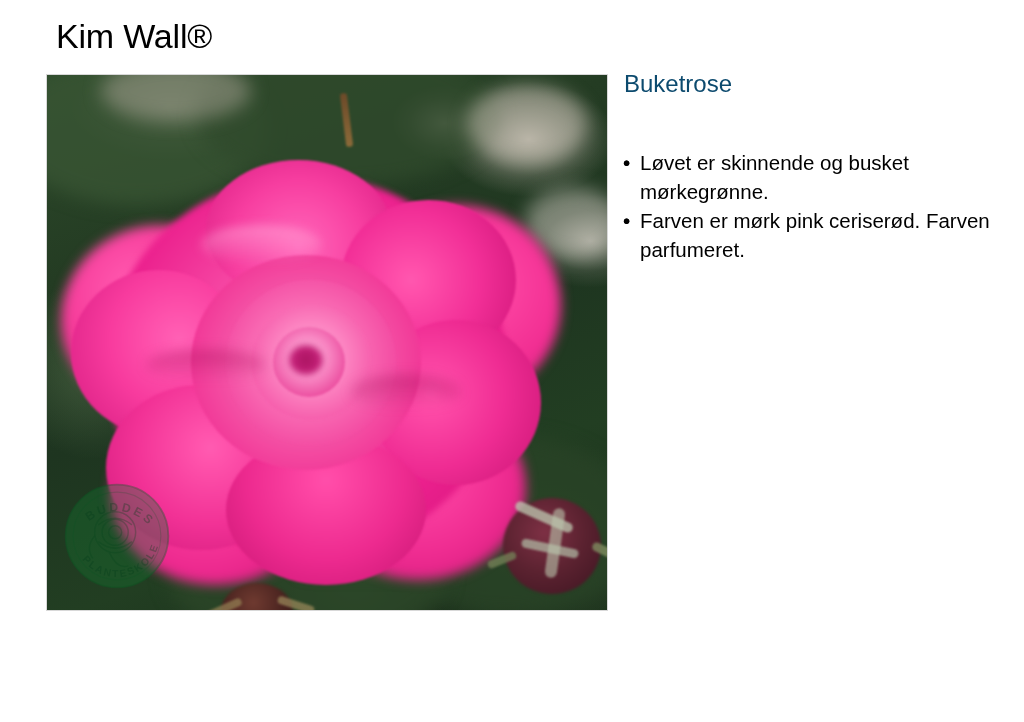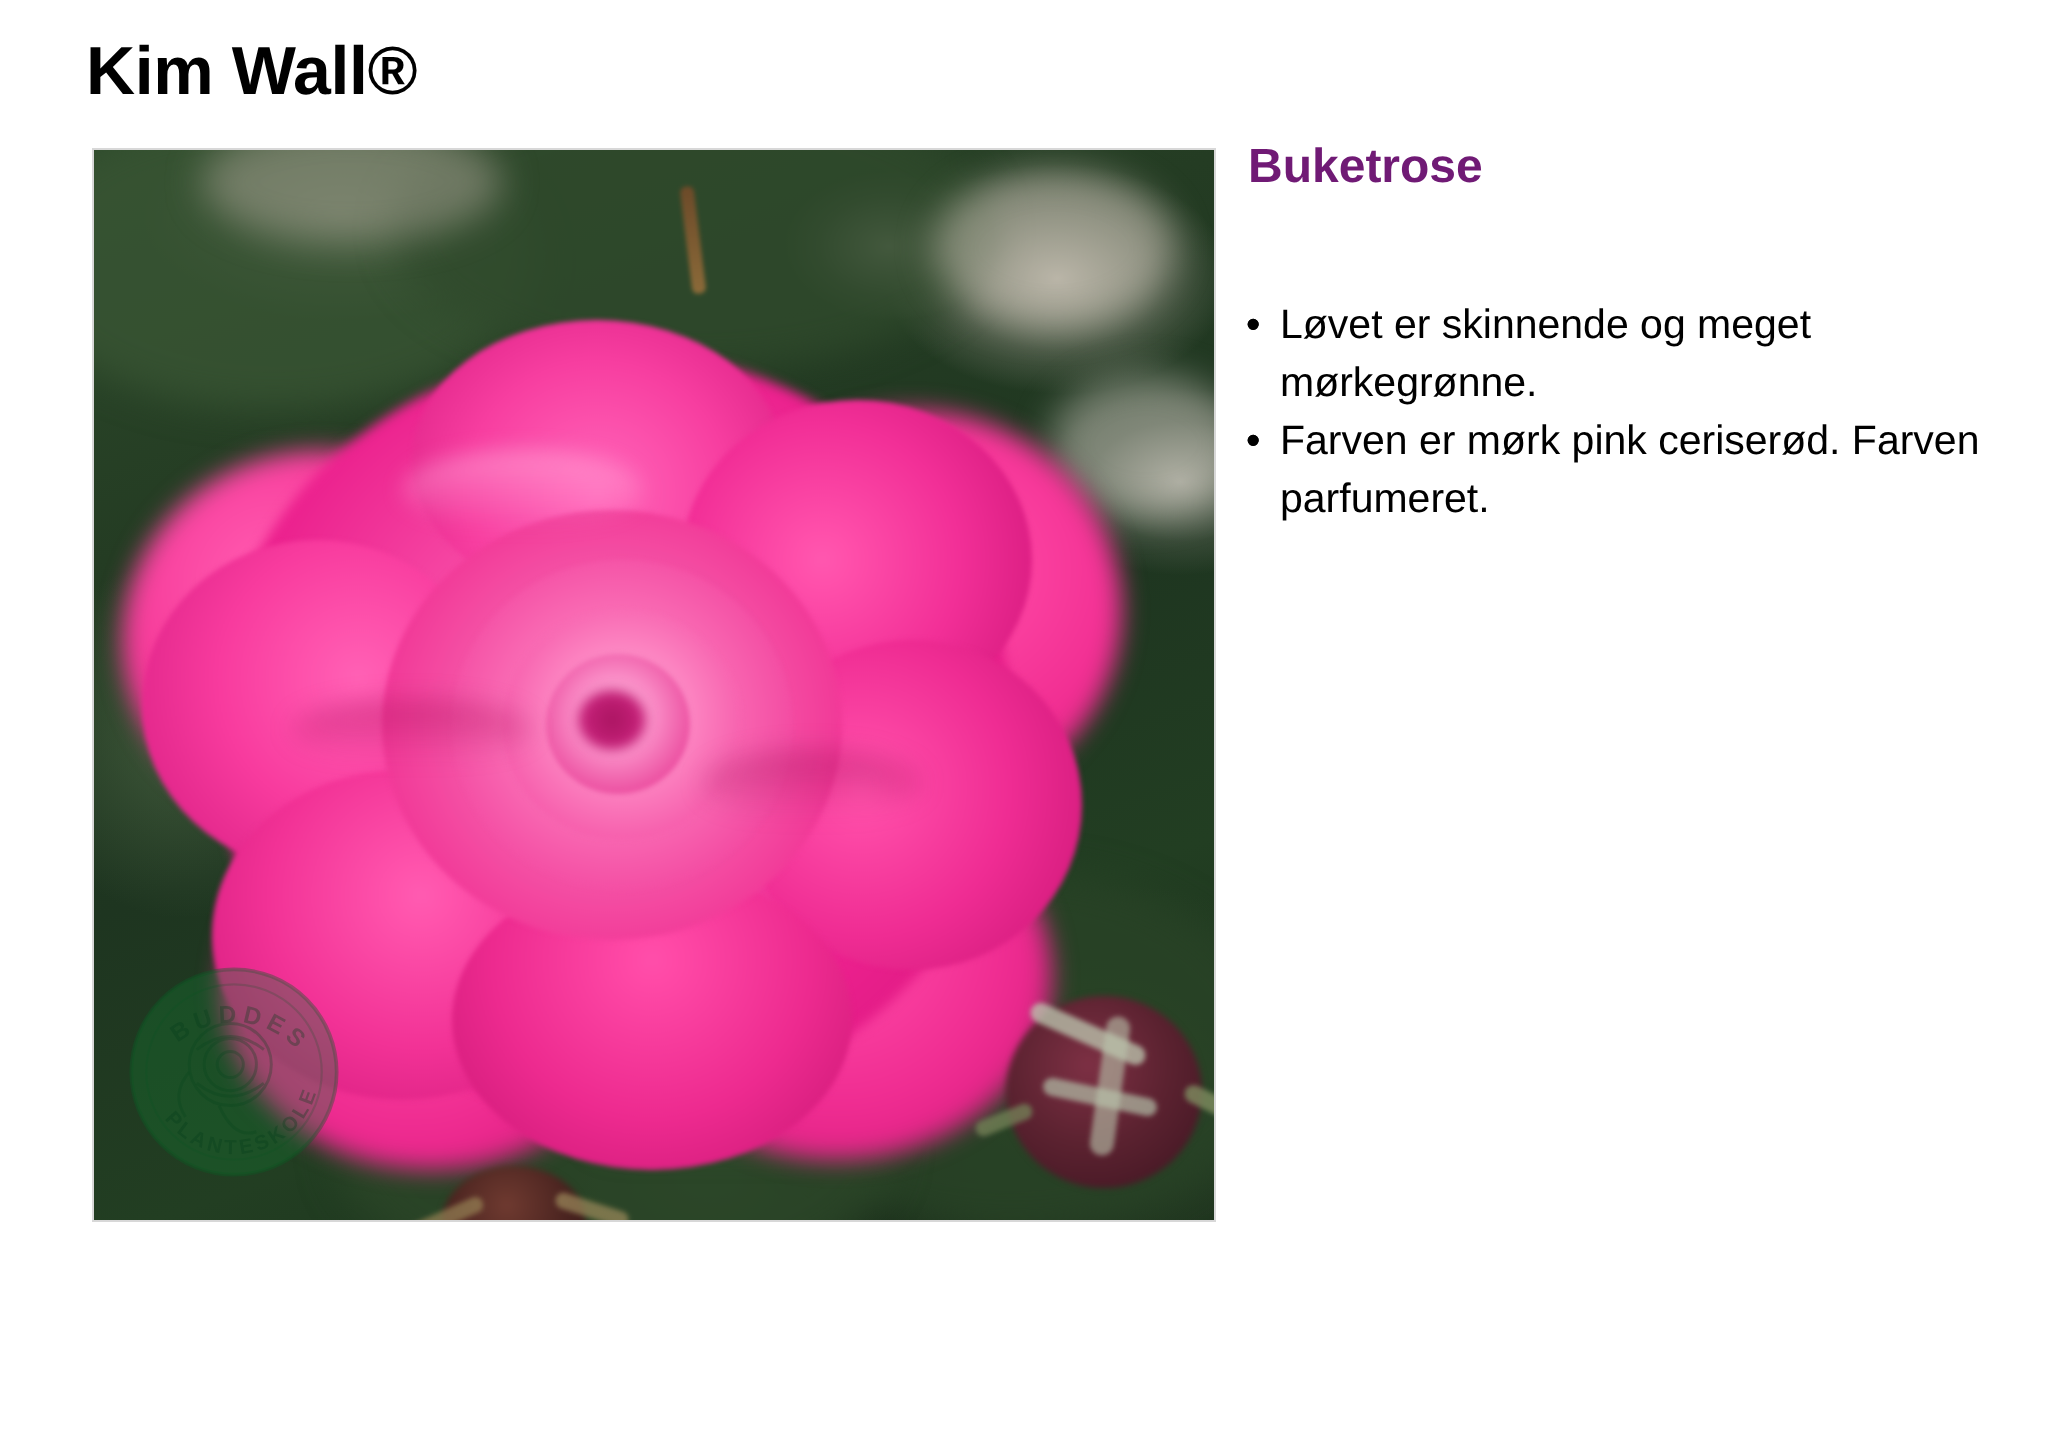--- a/index.html
+++ b/index.html
@@ -12,24 +12,24 @@
     height: 722px;
     position: relative;
     overflow: hidden;
     font-family: "Liberation Sans", sans-serif;
     color: #000000;
   }
 
   
   .slide-title {
     position: absolute;
-    left: 43px;
+    left: 56px;
     top: 18px;
     font-size: 34px;
-    font-weight: bold;
+    font-weight: normal;
     letter-spacing: -0.2px;
     line-height: 1.1;
     color: #000;
     white-space: nowrap;
   }
 
   
   .photo-frame {
     position: absolute;
     left: 46px;
@@ -98,23 +98,23 @@
     height: 112px;
     opacity: 0.62;
   }
 
   
   .side-heading {
     position: absolute;
     left: 624px;
     top: 70px;
     font-size: 24px;
-    font-weight: bold;
+    font-weight: normal;
     line-height: 1.2;
-    color: #701a75;
+    color: #0c4a6e;
   }
   .bullet-list {
     position: absolute;
     left: 622px;
     top: 148px;
     width: 372px;
     margin: 0;
     padding: 0;
     list-style: none;
   }
@@ -233,21 +233,21 @@
 </div>
 
 <div class="side-heading">Buketrose</div>
 
 <ul class="bullet-list">
   <li class="bullet-item">
     <span class="dot">•</span>
   </li>
   <li class="bullet-item">
     <span class="dot">•</span>
-    <span>Løvet er skinnende og meget mørkegrønne.</span>
+    <span>Løvet er skinnende og busket mørkegrønne.</span>
   </li>
   <li class="bullet-item">
     <span class="dot">•</span>
   </li>
   <li class="bullet-item">
     <span class="dot">•</span>
     <span>Farven er mørk pink ceriserød. Farven parfumeret.</span>
   </li>
 </ul>
 

